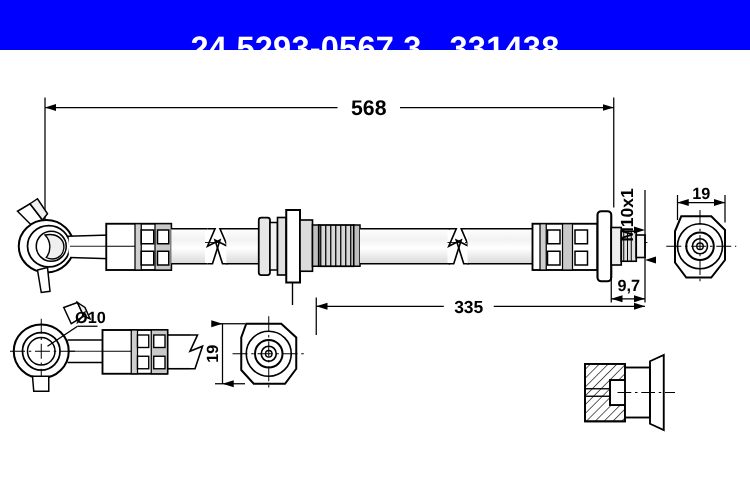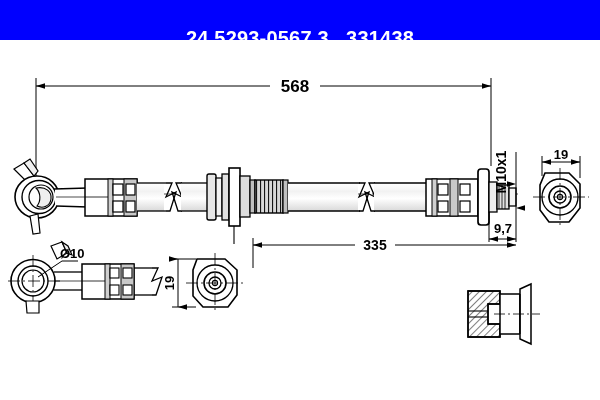--- a/index.html
+++ b/index.html
@@ -24,21 +24,21 @@
     left: 0; top: 0;
     width: 600px;
     height: 40px;
     background: #0000ff;
     display: flex;
     align-items: center;
     justify-content: center;
   }
   #header-text {
     color: #ffffff;
-    font-size: 20px;
+    font-size: 26px;
     font-weight: bold;
     letter-spacing: 0.2px;
     white-space: pre;
     font-family: "Liberation Sans", sans-serif;
     margin-top: 36px;
   }
   #drawing-area {
     position: absolute;
     left: 0; top: 56px;
     width: 536px;

